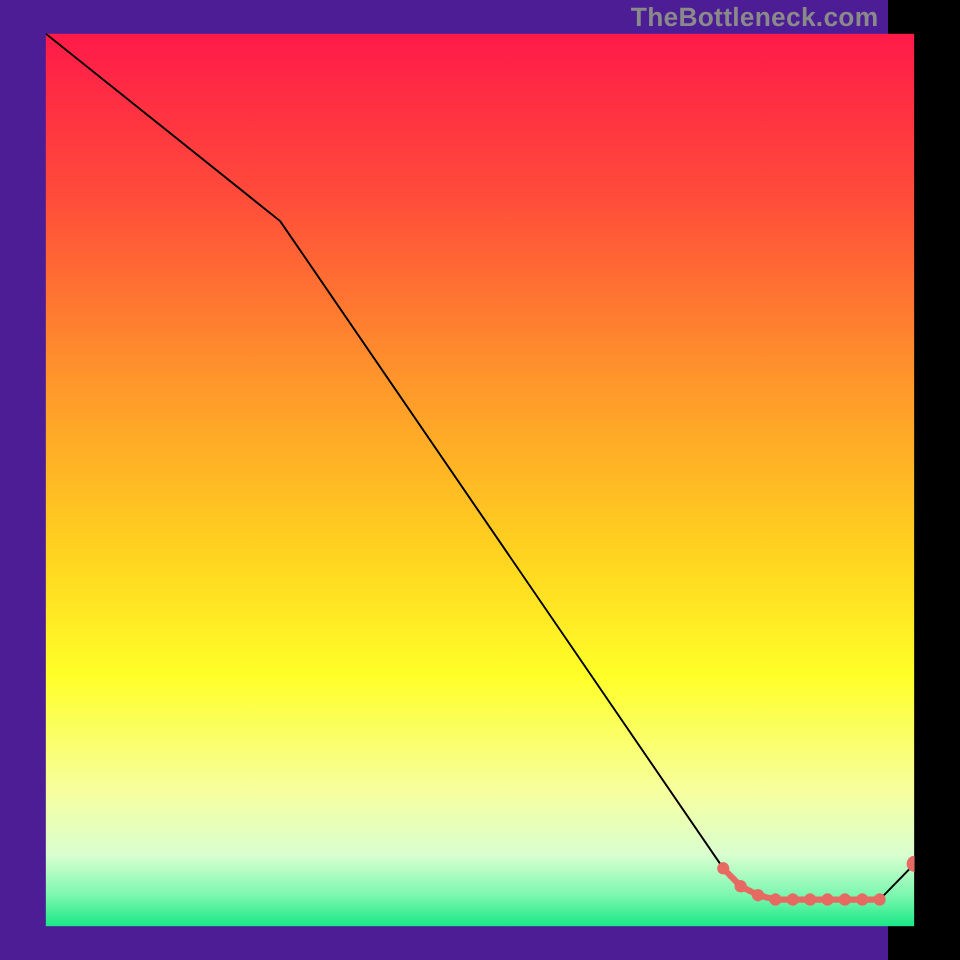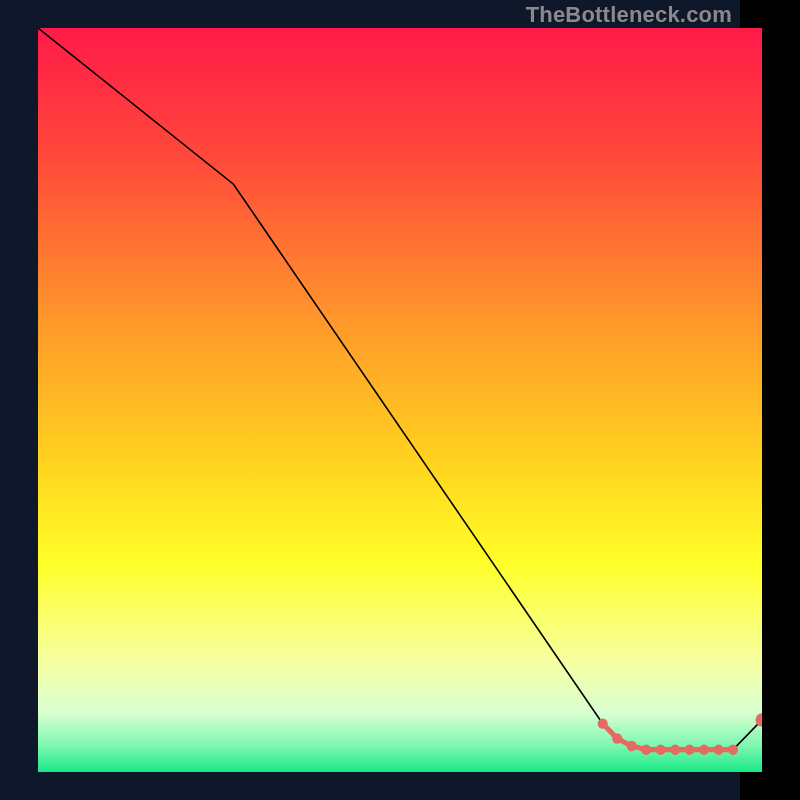--- a/index.html
+++ b/index.html
@@ -8,21 +8,21 @@
     width: 800px;
     height: 800px;
     background: #000;
     font-family: Arial, Helvetica, sans-serif;
     overflow: hidden;
   }
   .frame {
     position: relative;
     width: 740px;
     height: 800px;
-    background: #0f172a;
+    background: #4c1d95;
   }
   .watermark {
     position: absolute;
     top: 2px;
     right: 8px;
     color: #8a8a8a;
     font-size: 22px;
     font-weight: 600;
     letter-spacing: 0.2px;
     user-select: none;

